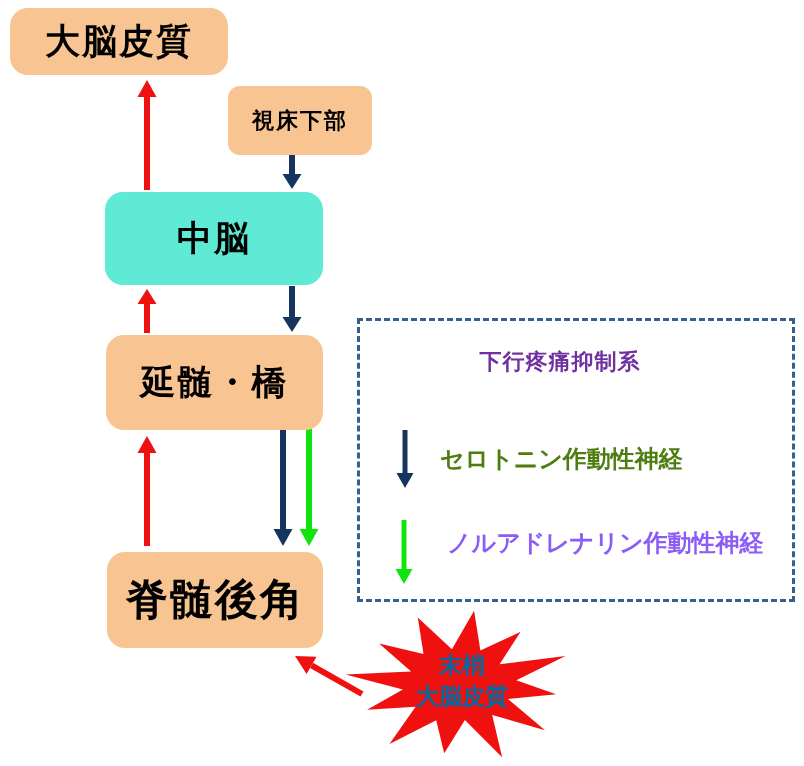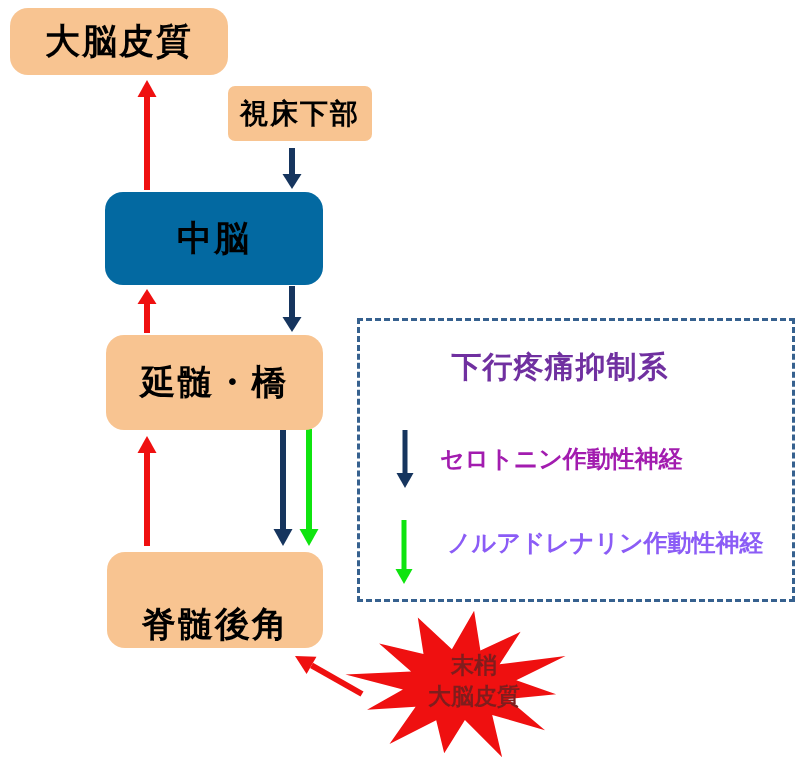--- a/index.html
+++ b/index.html
@@ -20,36 +20,36 @@
     position: absolute;
     border-radius: 18px;
     display: flex;
     align-items: center;
     justify-content: center;
     color: #000000;
     font-weight: bold;
     letter-spacing: 2px;
   }
   #n-cortex       { left: 10px;  top: 8px;   width: 218px; height: 67px; font-size: 35px; }
-  #n-hypothalamus { left: 228px; top: 86px;  width: 144px; height: 55px; font-size: 28px; border-radius: 7px; }
+  #n-hypothalamus { left: 228px; top: 86px;  width: 144px; height: 69px; font-size: 22px; border-radius: 12px; }
   #n-midbrain     { left: 105px; top: 192px; width: 218px; height: 93px; font-size: 35px; }
   #n-medulla      { left: 106px; top: 335px; width: 217px; height: 95px; font-size: 35px; }
-  #n-dorsalhorn   { left: 107px; top: 552px; width: 216px; height: 96px; font-size: 35px; align-items: flex-end; }
+  #n-dorsalhorn   { left: 107px; top: 552px; width: 216px; height: 96px; font-size: 43px; }
   #legend {
     position: absolute;
     left: 357px; top: 318px;
     width: 432px; height: 278px;
     border: 3px dashed #36618F;
   }
   #legend-title {
     position: absolute;
     left: 0; top: 26px;
     width: 400px;
     text-align: center;
-    font-size: 30px;
+    font-size: 22px;
     font-weight: bold;
     letter-spacing: 1px;
   }
   .legend-label {
     position: absolute;
     font-size: 24px;
     font-weight: bold;
     white-space: nowrap;
   }
   #legend-serotonin     { left: 80px;  top: 122px; }
@@ -116,36 +116,36 @@
     </svg>
 
   <div class="node" id="n-cortex" style="background: rgb(248, 196, 145);">
     <span>大脳皮質</span>
   </div>
 
   <div class="node" id="n-hypothalamus" style="background: rgb(248, 196, 145);">
     <span>視床下部</span>
   </div>
 
-  <div class="node" id="n-midbrain" style="background: #0369a1;">
+  <div class="node" id="n-midbrain" style="background: #5eead4;">
     <span>中脳</span>
   </div>
 
   <div class="node" id="n-medulla" style="background: rgb(248, 196, 145);">
     <span>延髄・橋</span>
   </div>
 
   <div class="node" id="n-dorsalhorn" style="background: rgb(248, 196, 145);">
     <span>脊髄後角</span>
   </div>
 
   <div id="legend" style="border-color: rgb(54, 97, 143);">
     <div id="legend-title" style="color: rgb(112, 48, 160);">下行疼痛抑制系</div>
-    <div class="legend-label" id="legend-serotonin" style="color: #a21caf; font-family: Liberation Serif, serif;">セロトニン作動性神経</div>
+    <div class="legend-label" id="legend-serotonin" style="color: #4d7c0f; font-family: Liberation Serif, serif;">セロトニン作動性神経</div>
     <div class="legend-label" id="legend-noradrenaline" style="color: #8b5cf6;">ノルアドレナリン作動性神経</div>
   </div>
 
-  <div id="starburst-text" style="color: #7f1d1d; margin-left: 12px;">
+  <div id="starburst-text" style="color: #0369a1;">
     <div>末梢</div>
     <div>大脳皮質</div>
   </div>
 
 </div>
 
 </body></html>

